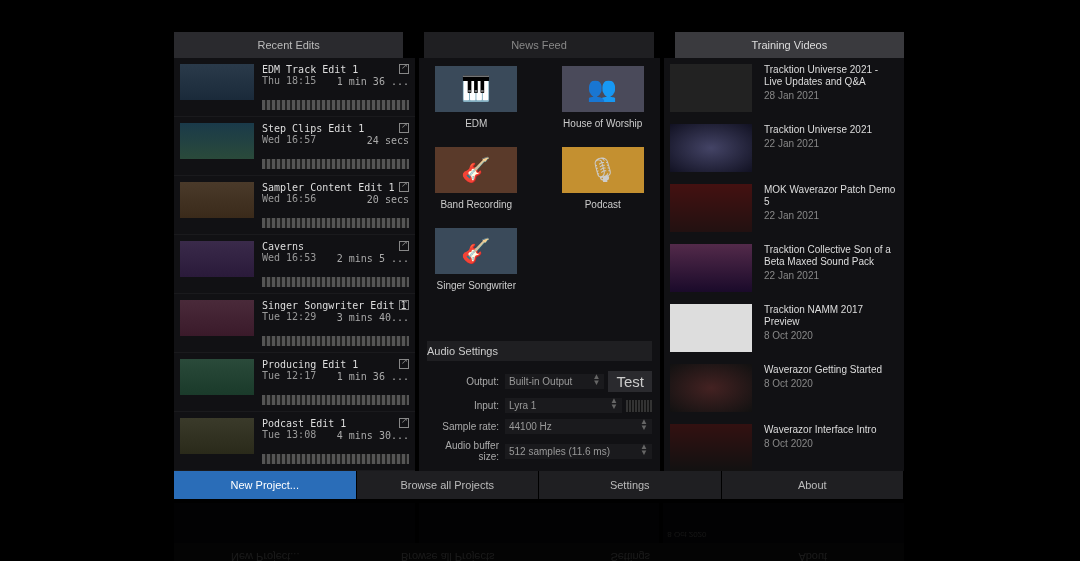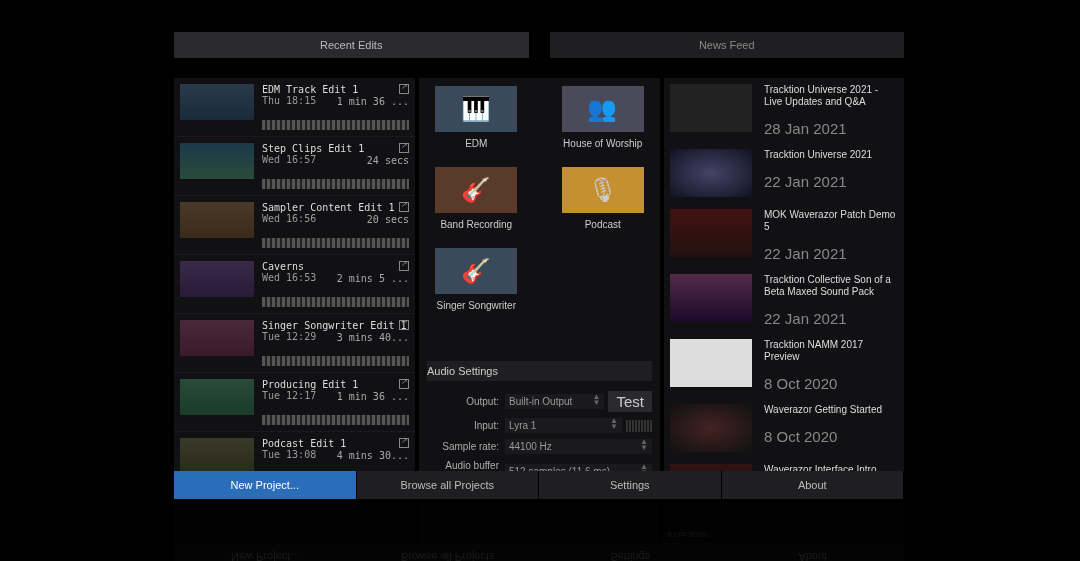--- a/index.html
+++ b/index.html
@@ -16,21 +16,21 @@
 .main {
   position: absolute;
   left: 174px;
   top: 32px;
   width: 730px;
   height: 470px;
 }
 .tabs {
   display: flex;
   gap: 21px;
-  margin-bottom: 20px;
+  margin-bottom: 0;
 }
 .tab {
   flex: 1;
   background: #2a2a2e;
   color: #bbb;
   text-align: center;
   padding: 7px 0;
   font-size: 11px;
   cursor: pointer;
 }
@@ -131,21 +131,21 @@
   padding: 6px;
 }
 .feed-thumb {
   width: 82px;
   height: 48px;
   background: #222;
   flex-shrink: 0;
 }
 .feed-info { flex: 1; }
 .feed-title { font-size: 10px; color: #ddd; line-height: 1.2; }
-.feed-date { font-size: 15px; color: #888; margin-top: 12px; }
+.feed-date { font-size: 10px; color: #888; margin-top: 2px; }
 
 .bottom-bar {
   position: absolute;
   left: 174px;
   bottom: 62px;
   width: 730px;
   display: flex;
   gap: 0;
 }
 .bb-btn {
@@ -214,20 +214,21 @@
 .scrollable::-webkit-scrollbar { width: 6px; }
 .scrollable::-webkit-scrollbar-thumb { background: #333; }
 </style>
 </head>
 <body>
 
 <div class="main">
   <div class="tabs">
     <div class="tab">Recent Edits</div>
     <div class="tab dim">News Feed</div>
+    <div class="tab active">Training Videos</div>
   </div>
 
   <div class="content-row">
 
     <div class="panel recent-panel scrollable" id="recent-list">
         <div class="recent-item">
     <div class="recent-thumb th-edm"></div>
     <div class="recent-info">
       <div class="recent-open"></div>
       <div class="recent-title">EDM Track Edit 1</div>

